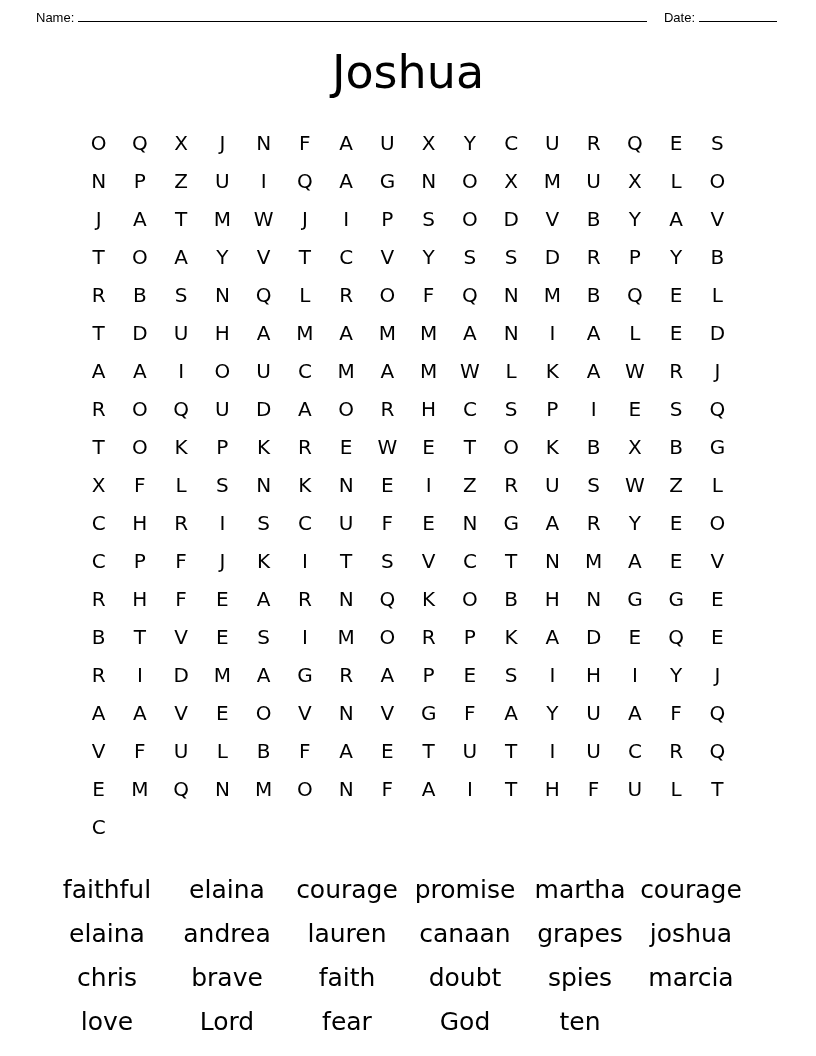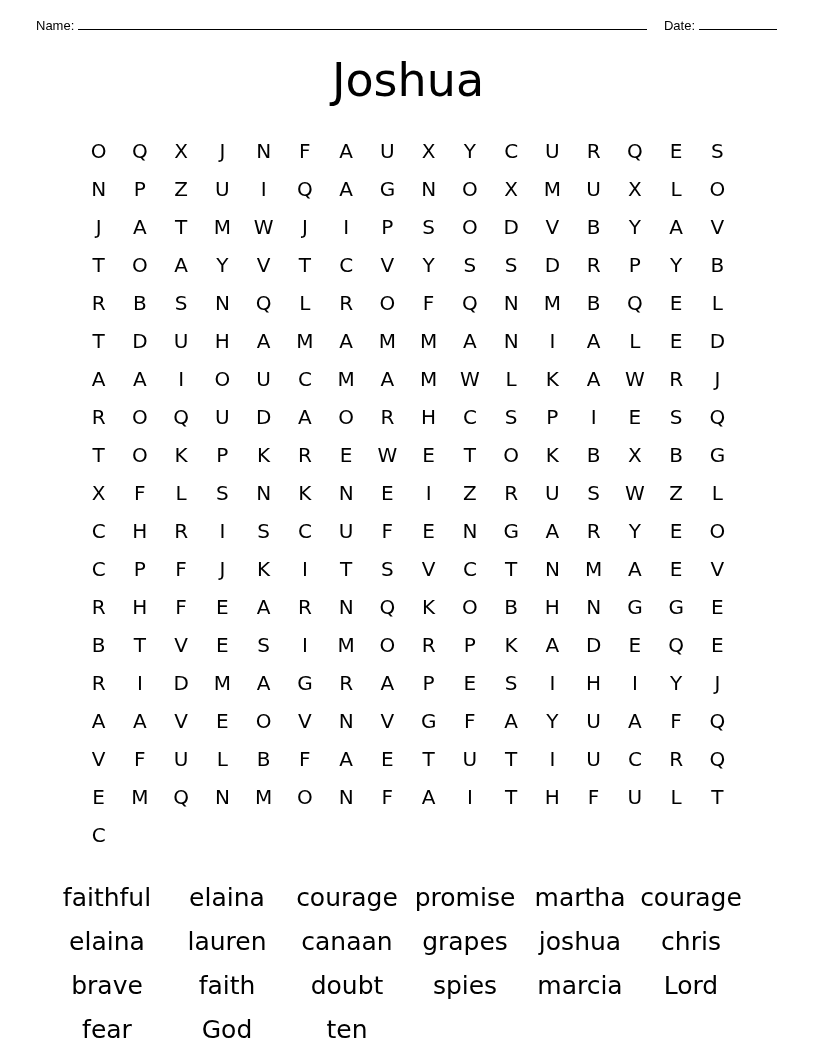--- a/index.html
+++ b/index.html
@@ -34,21 +34,21 @@
   .header-label {
     white-space: nowrap;
   }
   .rule {
     border-bottom: 1px solid #000;
     height: 11px;
     margin: 0 3px 0 4px;
   }
   .rule.name-rule { flex: 1 1 auto; }
   .rule.date-rule { width: 78px; flex: 0 0 78px; }
-  .date-label { margin-left: 14px; margin-top: 8px; }
+  .date-label { margin-left: 14px; }
 
   
   .title {
     text-align: center;
     font-size: 46px;
     font-weight: normal;
     font-family: "DejaVu Sans", sans-serif;
     letter-spacing: 0px;
     margin: 22px 0 0 0;
     line-height: 1.1;
@@ -396,29 +396,31 @@
     </div>
 
   <div class="wordlist" id="wordlist">
       <div class="word">faithful</div>
       <div class="word">elaina</div>
       <div class="word">courage</div>
       <div class="word">promise</div>
       <div class="word">martha</div>
       <div class="word">courage</div>
       <div class="word">elaina</div>
+      <div class="word">andrea</div>
       <div class="word">lauren</div>
       <div class="word">canaan</div>
       <div class="word">grapes</div>
       <div class="word">joshua</div>
       <div class="word">chris</div>
       <div class="word">brave</div>
       <div class="word">faith</div>
       <div class="word">doubt</div>
       <div class="word">spies</div>
       <div class="word">marcia</div>
+      <div class="word">love</div>
       <div class="word">Lord</div>
       <div class="word">fear</div>
       <div class="word">God</div>
       <div class="word">ten</div>
     </div>
 
 </div>
 
 </body></html>

